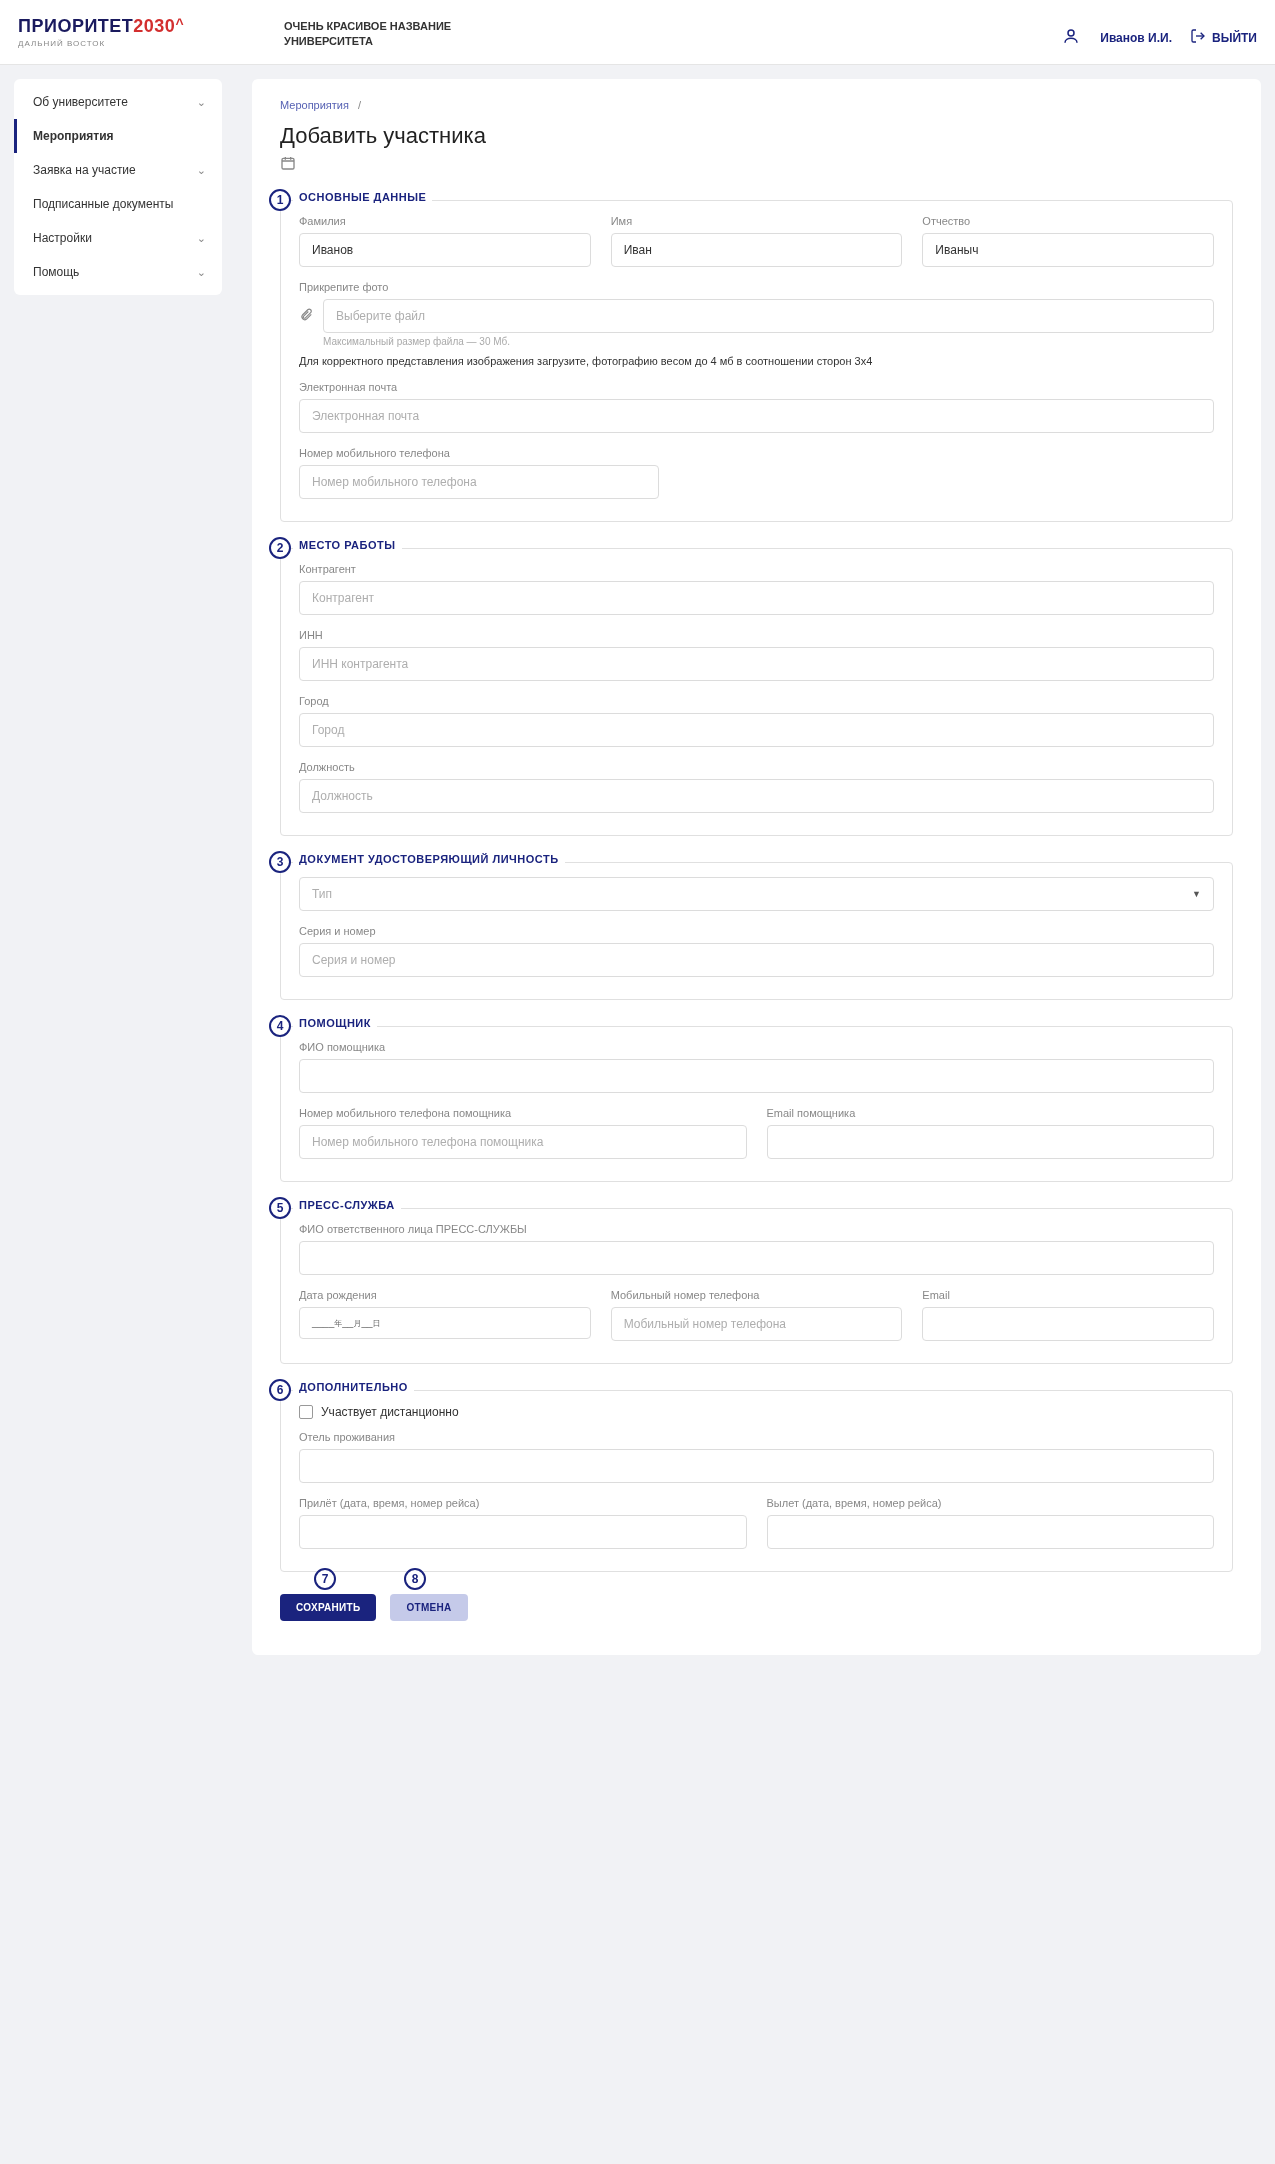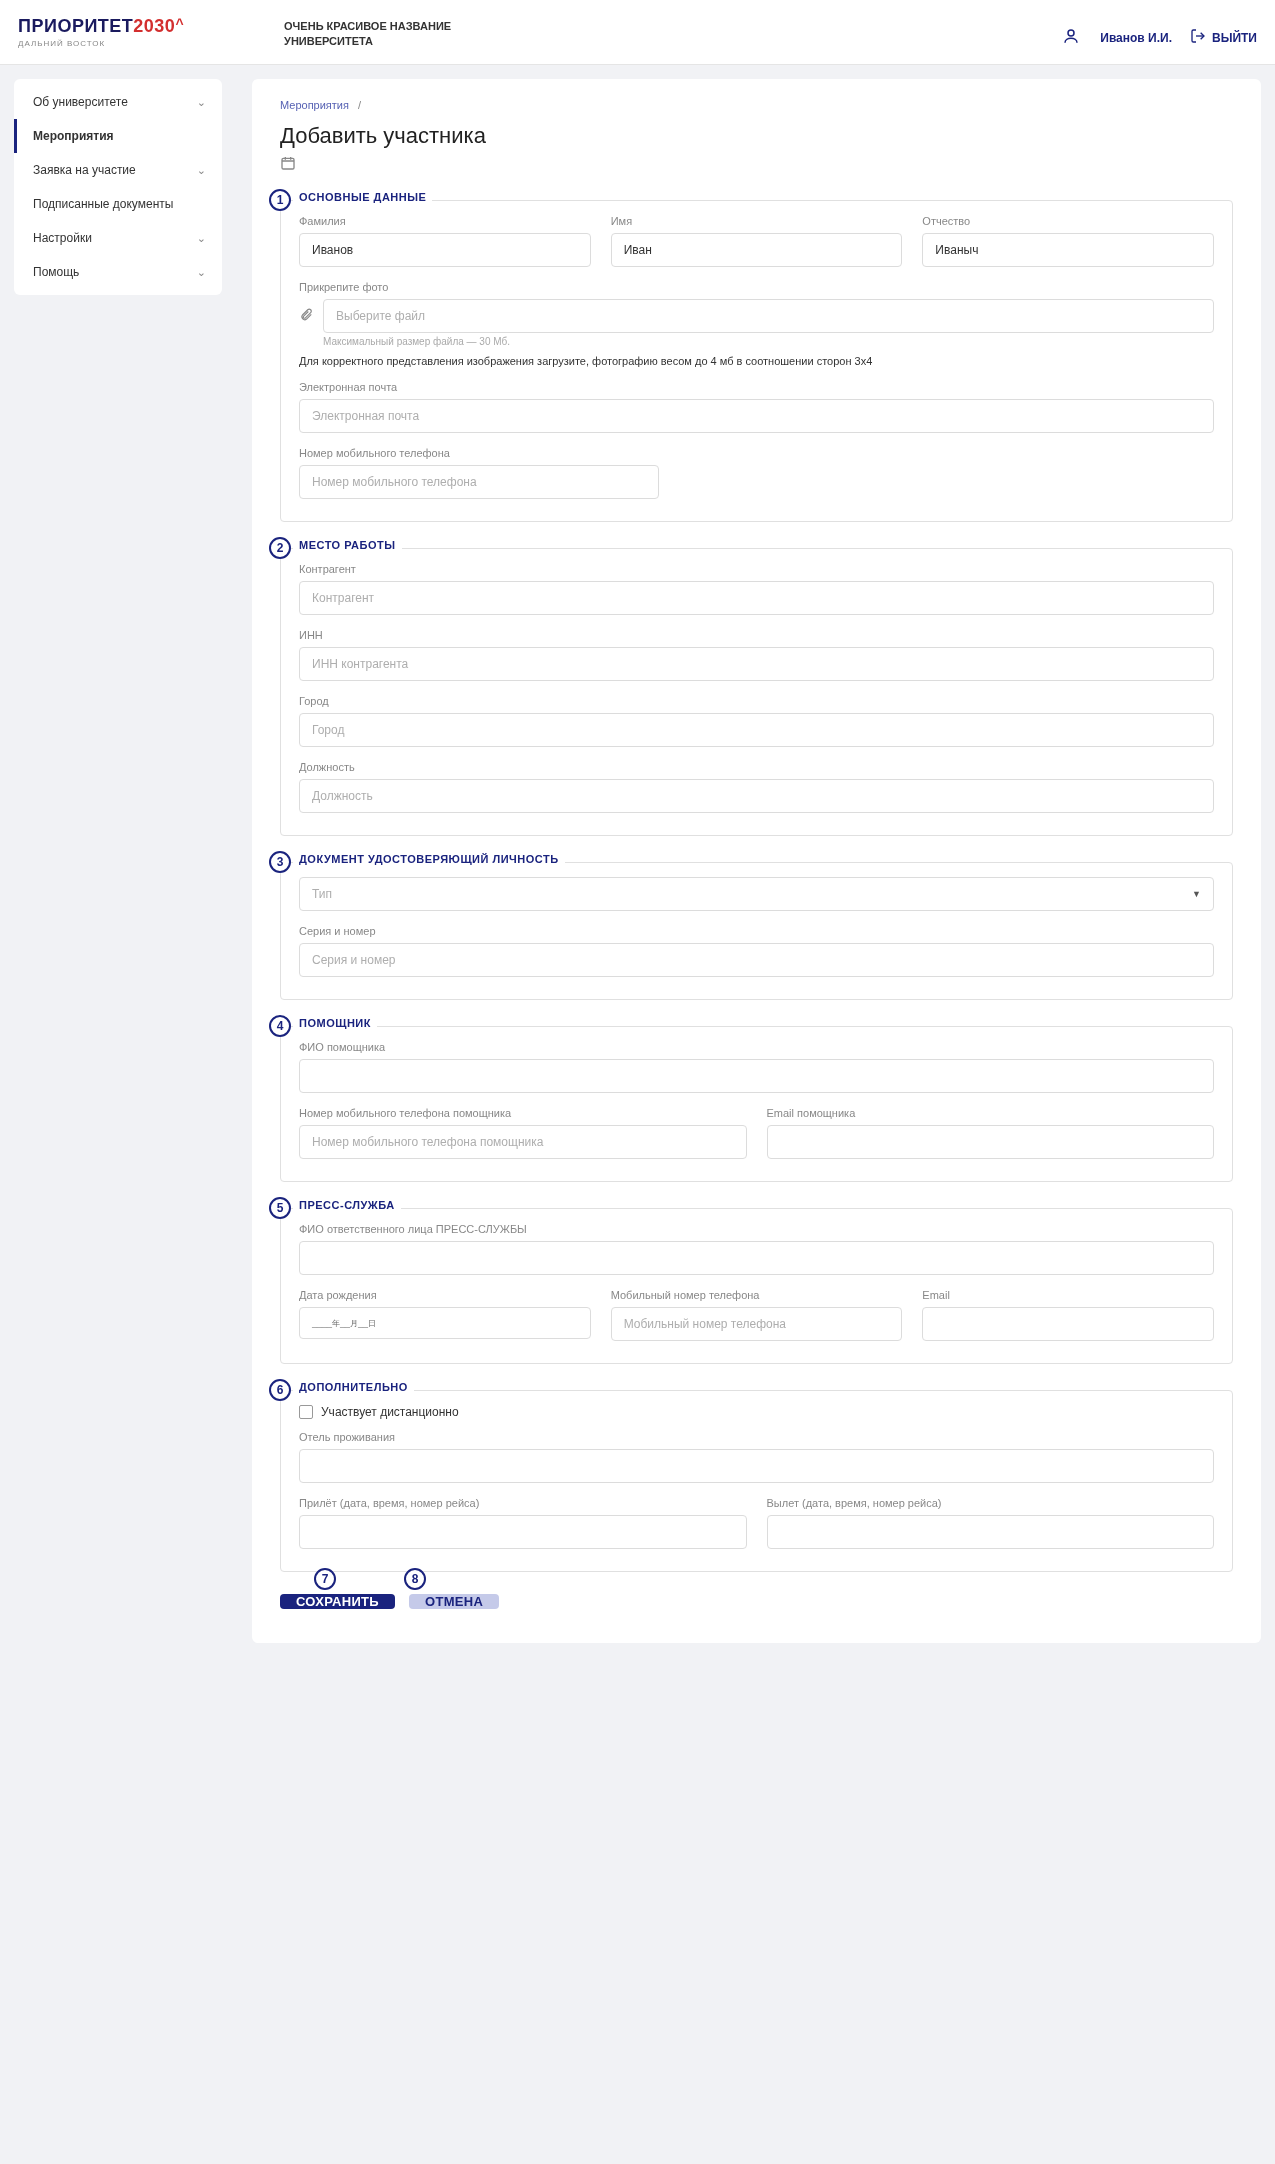--- a/index.html
+++ b/index.html
@@ -62,29 +62,29 @@
   .sel { display: flex; justify-content: space-between; align-items: center; color: #aeaeae; cursor: pointer; }
   .sel .tri { font-size: 9px; color: #555; }
   .file-row { display: flex; align-items: center; gap: 10px; }
   .clip-ico svg { width: 14px; height: 14px; color: #888; }
   .file-btn { flex: 1; }
   .hint { font-size: 10px; color: #aaa; margin-left: 24px; margin-top: 3px; }
   .note { font-size: 11px; color: #333; margin-top: 8px; }
   .checkbox-row { display: flex; align-items: center; gap: 8px; margin-bottom: 12px; }
   .checkbox { width: 14px; height: 14px; border: 1px solid #999; border-radius: 2px; background: #fff; }
   .cb-label { font-size: 12px; color: #333; }
-  .date-mask { font-family: Liberation Serif, serif; font-size: 10px; color: #666; letter-spacing: 0px; }
+  .date-mask { font-family: Liberation Sans, sans-serif; font-size: 10px; color: #666; letter-spacing: 0px; }
 
   .actions { display: flex; gap: 14px; margin-top: 22px; position: relative; }
   .action-badge {
     width: 22px; height: 22px; border: 2px solid #1a237e; border-radius: 50%;
     background: #fff; display: flex; align-items: center; justify-content: center;
     font-size: 12px; font-weight: 700; color: #1a237e; position: absolute; top: -26px;
   }
-  .btn { padding: 0 16px; border-radius: 4px; font-size: 13px; font-weight: 600; cursor: pointer; border: none; letter-spacing: 0.3px; }
+  .btn { padding: 8px 16px; border-radius: 4px; font-size: 10px; font-weight: 600; cursor: pointer; border: none; letter-spacing: 0.3px; }
   .btn-primary { background: #1a237e; color: #fff; }
   .btn-secondary { background: #c5cae9; color: #1a237e; }
   .half { max-width: 360px; }
 </style>
 </head>
 <body>
 
 <div class="header">
   <div>
     <div class="logo">

